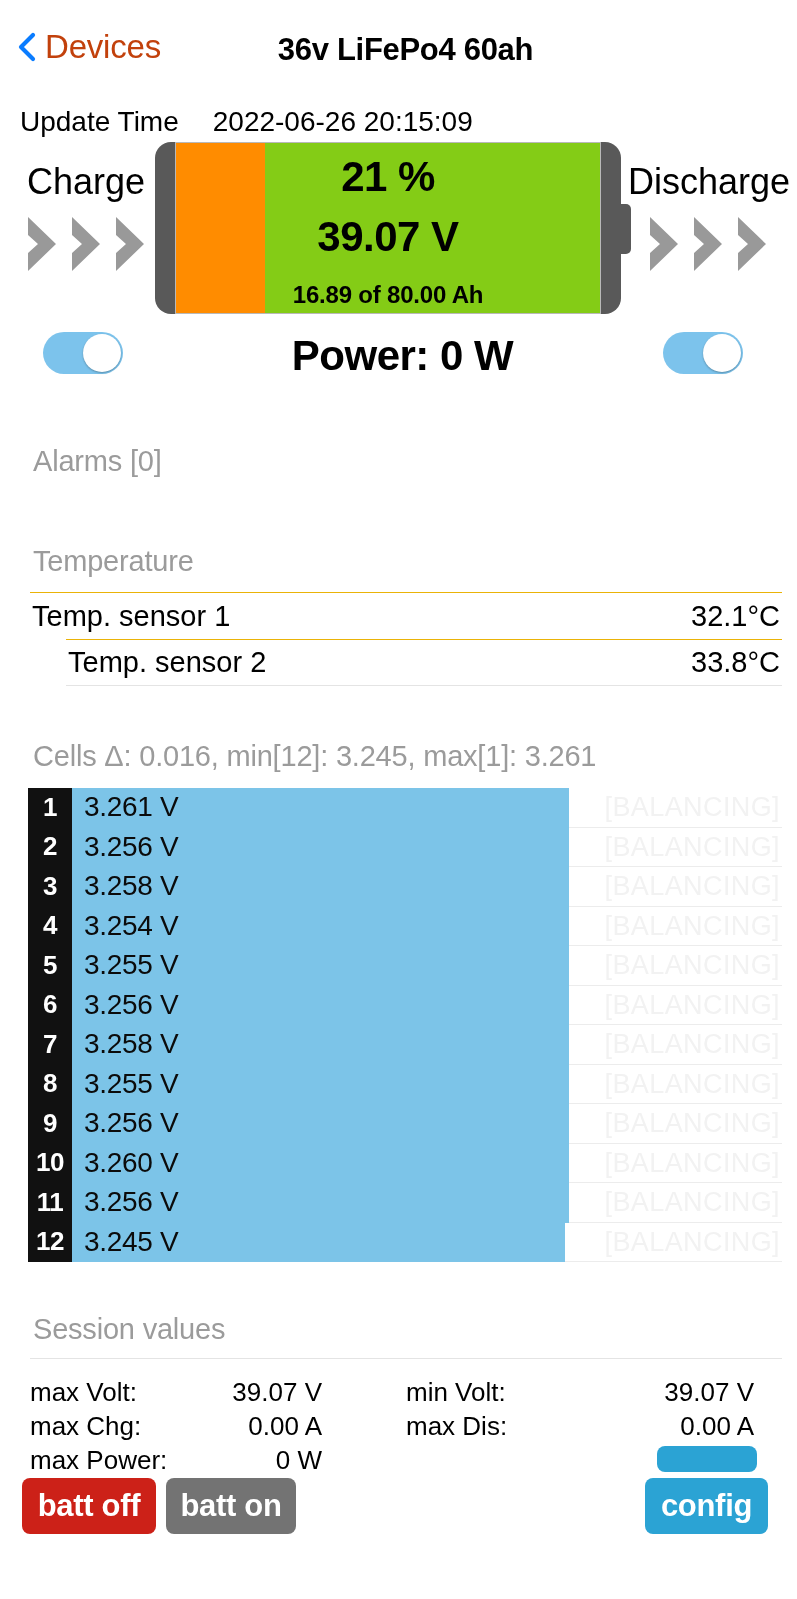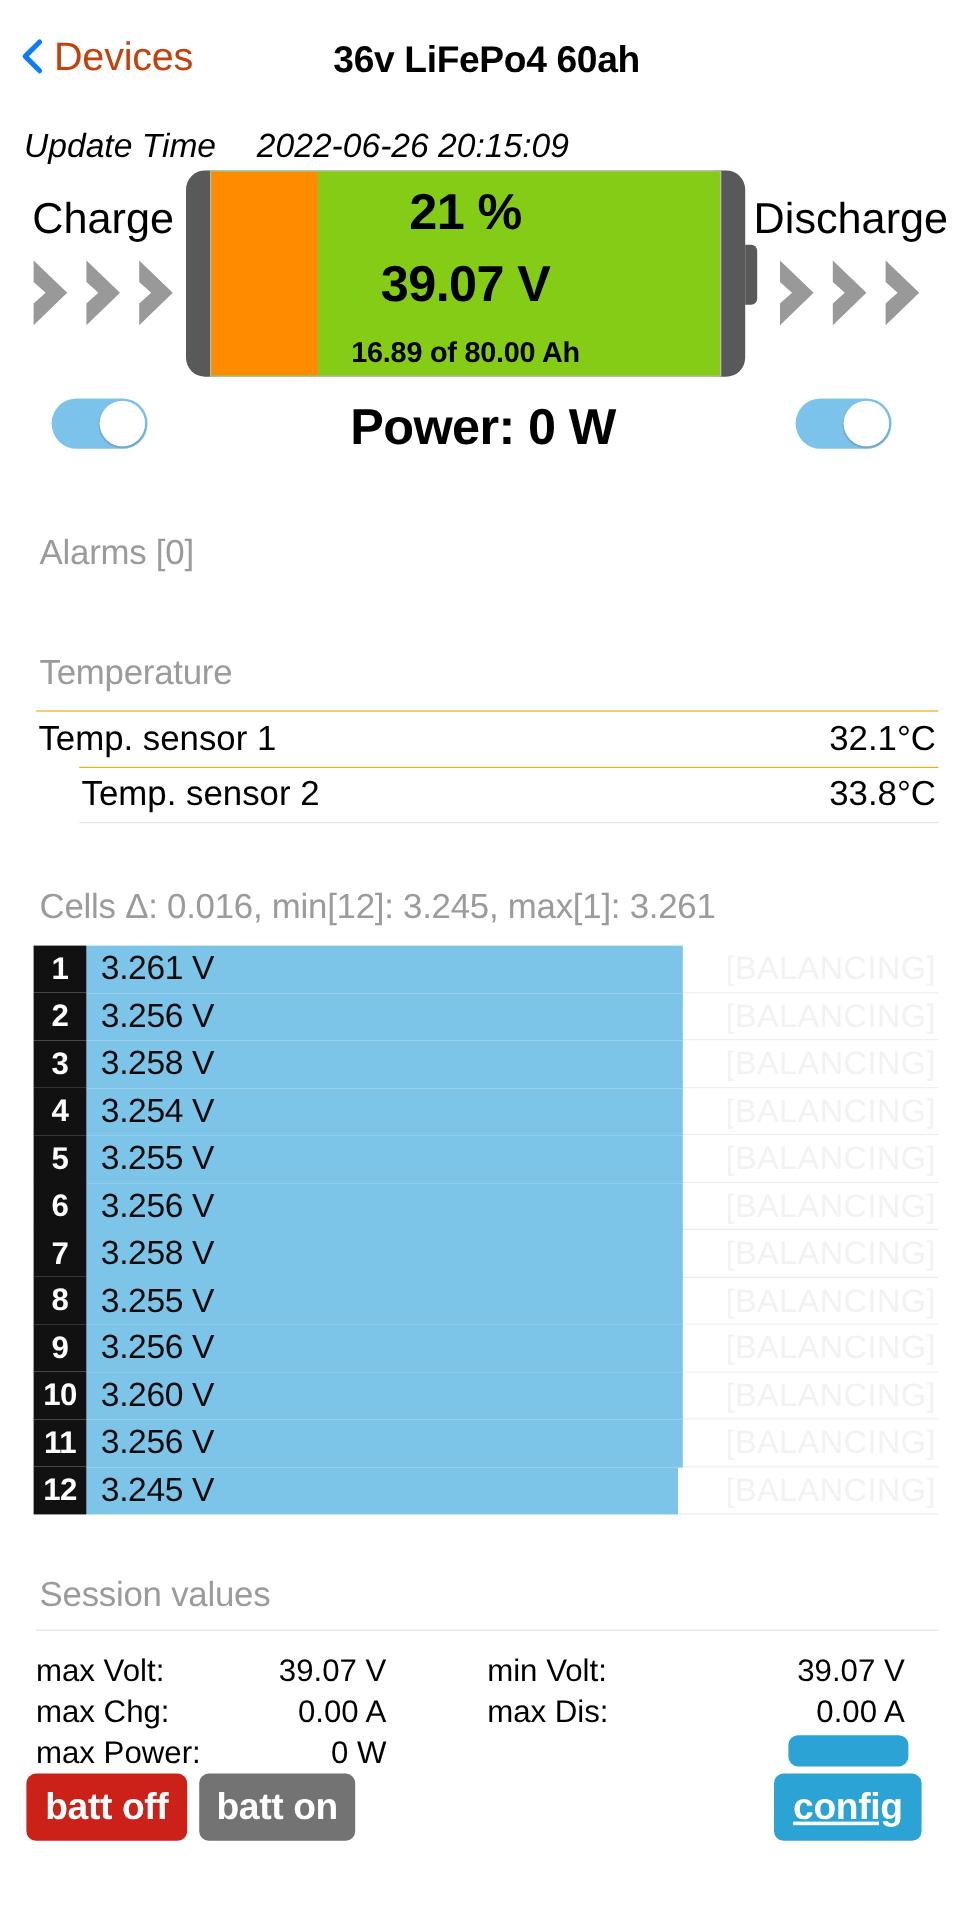--- a/index.html
+++ b/index.html
@@ -22,21 +22,21 @@
   }
   .nav-chevron { display:block; width:18px; height:30px; }
   .nav-back-label { font-size:33px; letter-spacing:-0.2px; line-height:1; }
   .nav-title {
     position:absolute; left:0; top:32px; width:797px;
     text-align:center; font-size:31px; font-weight:bold;
     letter-spacing:-0.3px; padding-left:14px;
   }
 
   
-  .update-row { position:absolute; left:20px; top:106px; display:flex; align-items:center;font-style:italic; }
+  .update-row { position:absolute; left:20px; top:106px; display:flex; align-items:center; }
   .update-label { font-size:28px; }
   .update-value { font-size:28px; margin-left:34px; }
 
   
   .battery-area { position:absolute; left:0; top:136px; width:797px; height:240px; }
 
   .side { position:absolute; width:160px; text-align:center; }
   .side.left  { left:6px;  top:28px; }
   .side.right { left:628px; top:28px; }
   .side-label { font-size:36px; line-height:1; }
@@ -151,21 +151,21 @@
 
   
   .btn {
     position:absolute; border:none; border-radius:8px;
     color:#ffffff; font-size:31px; font-weight:bold;
     font-family:"Liberation Sans", sans-serif;
     cursor:pointer; letter-spacing:-0.3px;
   }
   #batt-off-button { left:22px;  top:1478px; width:134px; height:56px; background:#cc2118; }
   #batt-on-button  { left:166px; top:1478px; width:130px; height:56px; background:#737373; }
-  #config-button   { left:645px; top:1478px; width:123px; height:56px; background:#2ba3d4;text-decoration:underline; }
+  #config-button   { left:645px; top:1478px; width:123px; height:56px; background:#2ba3d4; }
   #hidden-top-button {
     position:absolute; left:657px; top:1446px; width:100px; height:26px;
     background:#2ba3d4; border-radius:8px; border:none; cursor:pointer;
   }
 </style>
 </head>
 <body>
 
 <div class="navbar">
   <div class="nav-back">

